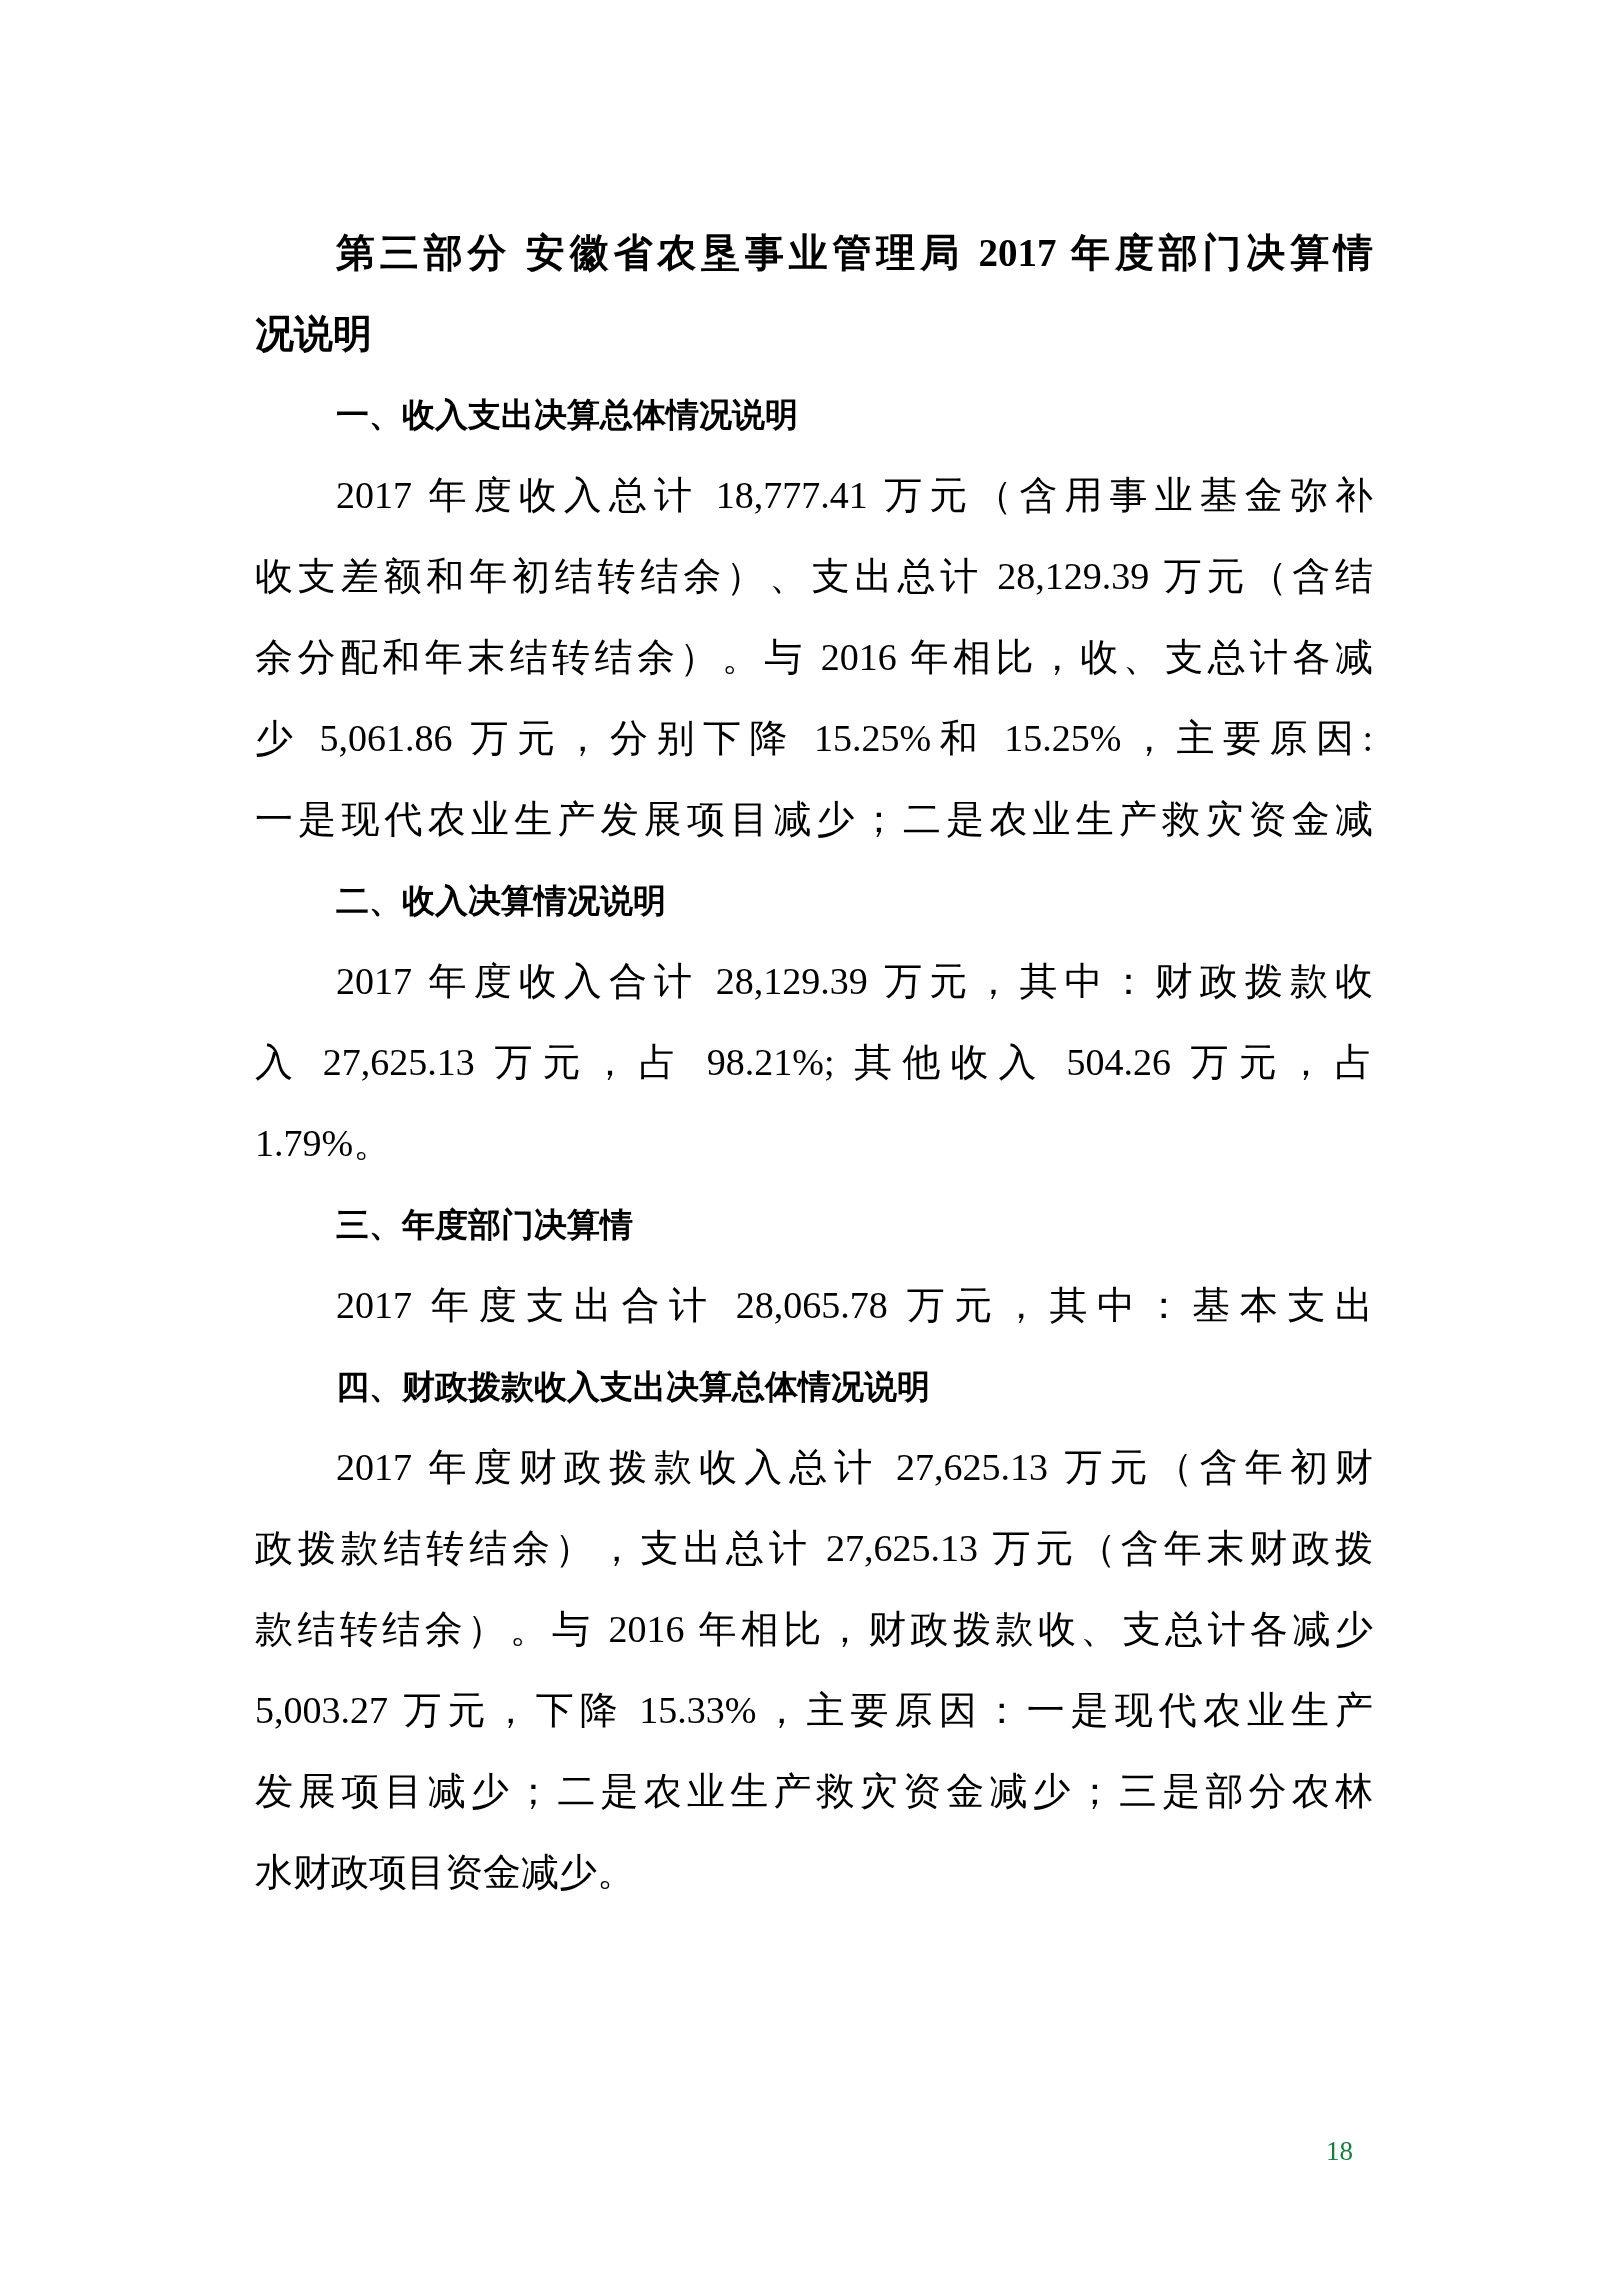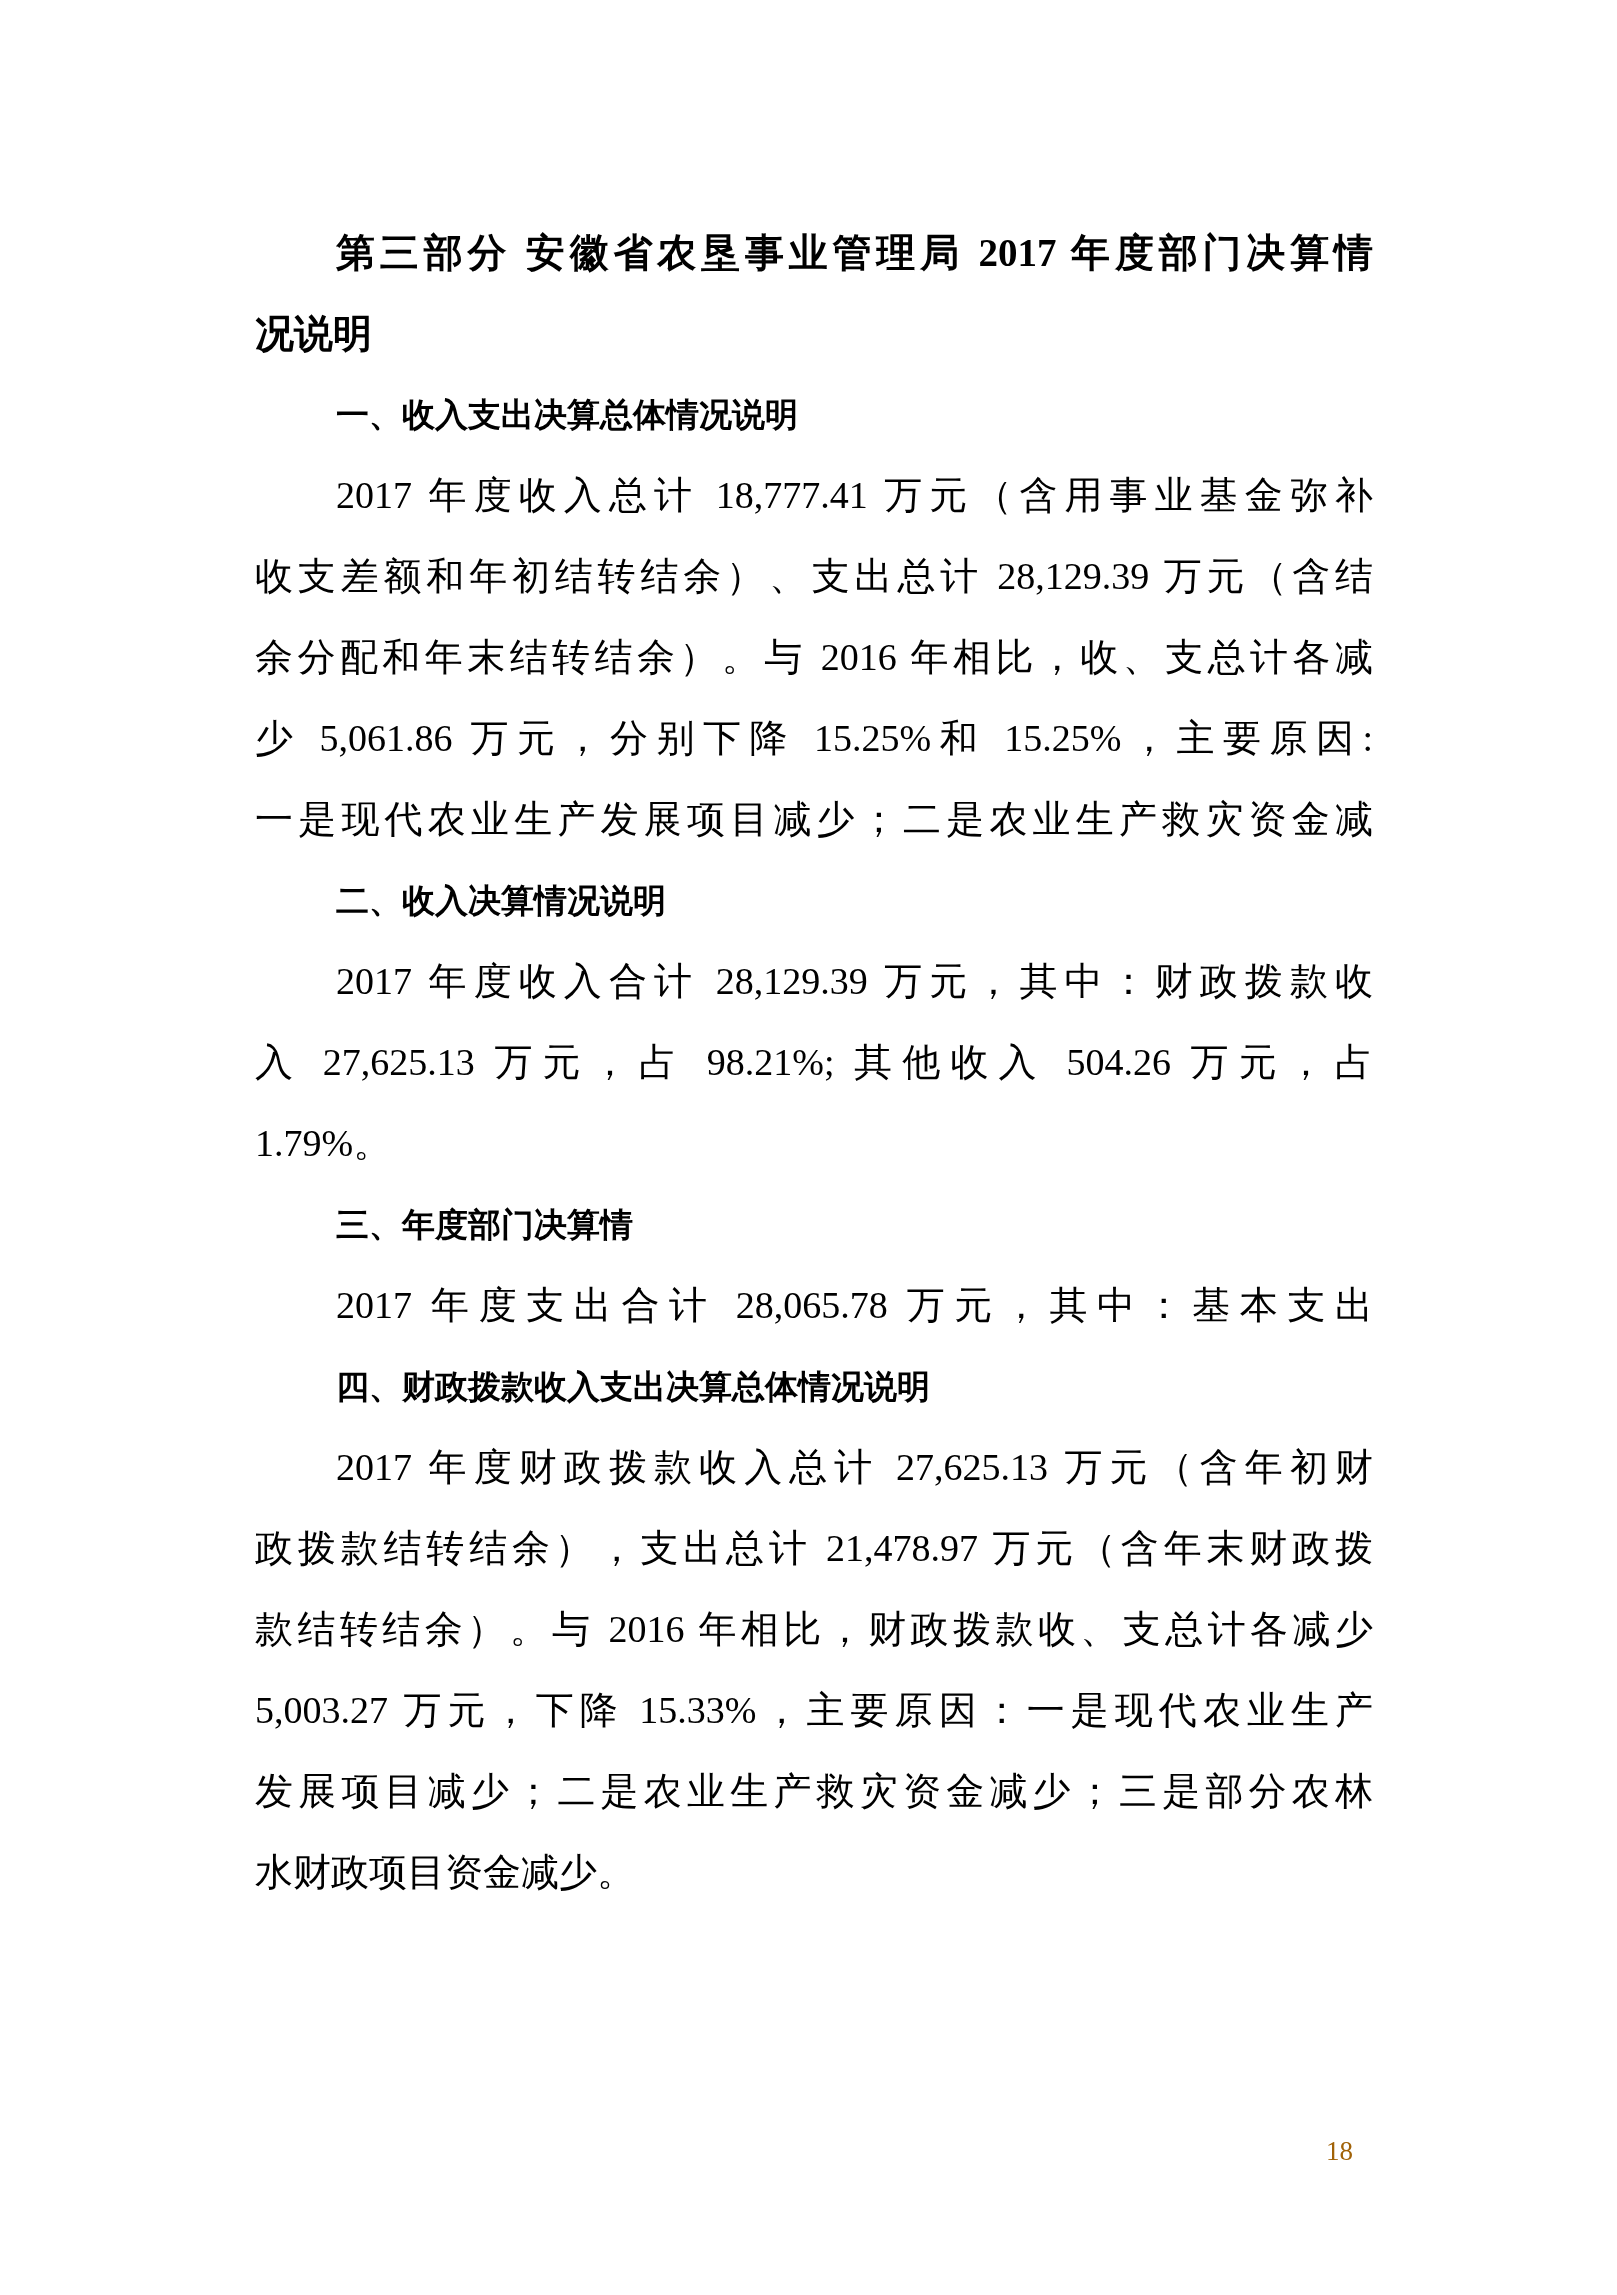--- a/index.html
+++ b/index.html
@@ -50,21 +50,21 @@
     font-family: "Liberation Serif", "DejaVu Serif", serif;
     font-weight: 400;
     font-size: 38px;
   }
   .page-number {
     position: absolute;
     left: 1326px;
     top: 2136px;
     font-family: "Liberation Serif", "DejaVu Serif", serif;
     font-size: 27px;
-    color: #a16207;
+    color: #15803d;
   }
   .scan-dot {
     position: absolute;
     left: 1506px;
     top: 52px;
     width: 4.6px;
     height: 3.9px;
     background: #444444;
     border-radius: 50%;
     opacity: 0.75;
@@ -92,21 +92,21 @@
     <div class="line t-heading indent">二、收入决算情况说明</div>
     <div class="line t-body justify indent">2017 年度收入合计 28,129.39 万元，其中：财政拨款收</div>
     <div class="line t-body justify">入 27,625.13 万元，占 98.21%; 其他收入 504.26 万元，占</div>
     <div class="line t-body">1.79%。</div>
 
     <div class="line t-heading indent">三、年度部门决算情</div>
     <div class="line t-body justify indent">2017 年度支出合计 28,065.78 万元，其中：基本支出</div>
 
     <div class="line t-heading indent">四、财政拨款收入支出决算总体情况说明</div>
     <div class="line t-body justify indent">2017 年度财政拨款收入总计 27,625.13 万元（含年初财</div>
-    <div class="line t-body justify">政拨款结转结余），支出总计 21,478.97 万元（含年末财政拨</div>
+    <div class="line t-body justify">政拨款结转结余），支出总计 27,625.13 万元（含年末财政拨</div>
     <div class="line t-body justify">款结转结余）。与 2016 年相比，财政拨款收、支总计各减少</div>
     <div class="line t-body justify">5,003.27 万元，下降 15.33%，主要原因：一是现代农业生产</div>
     <div class="line t-body justify">发展项目减少；二是农业生产救灾资金减少；三是部分农林</div>
     <div class="line t-body">水财政项目资金减少。</div>
 
   </div>
 
   <div class="page-number">18</div>
 
 </div>

